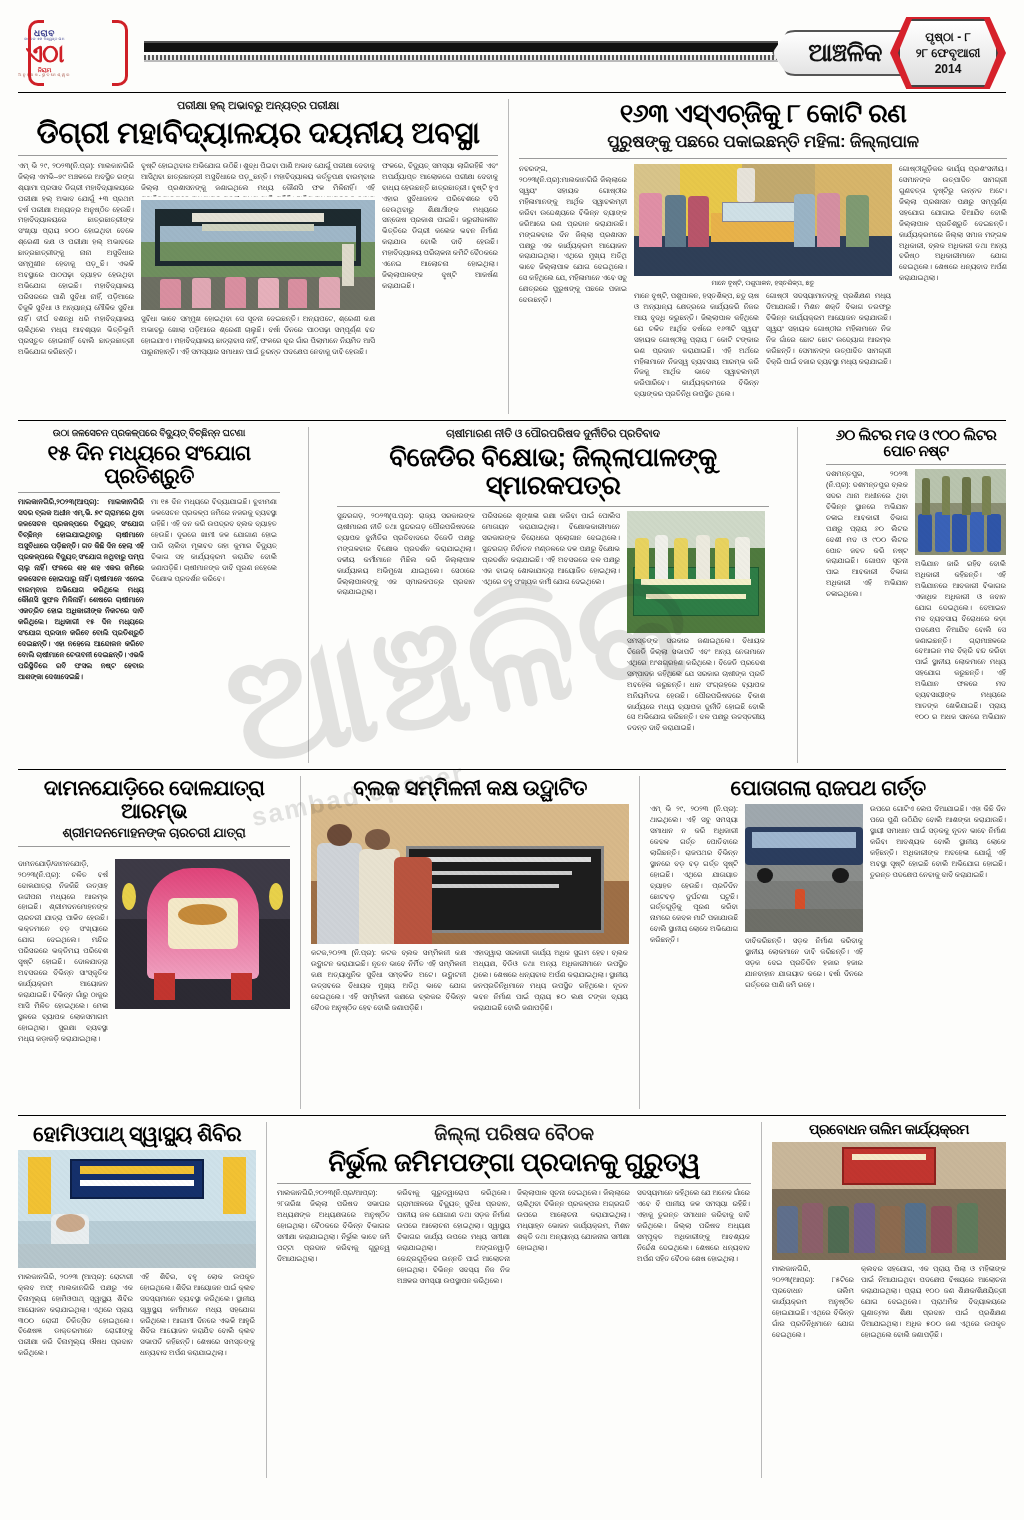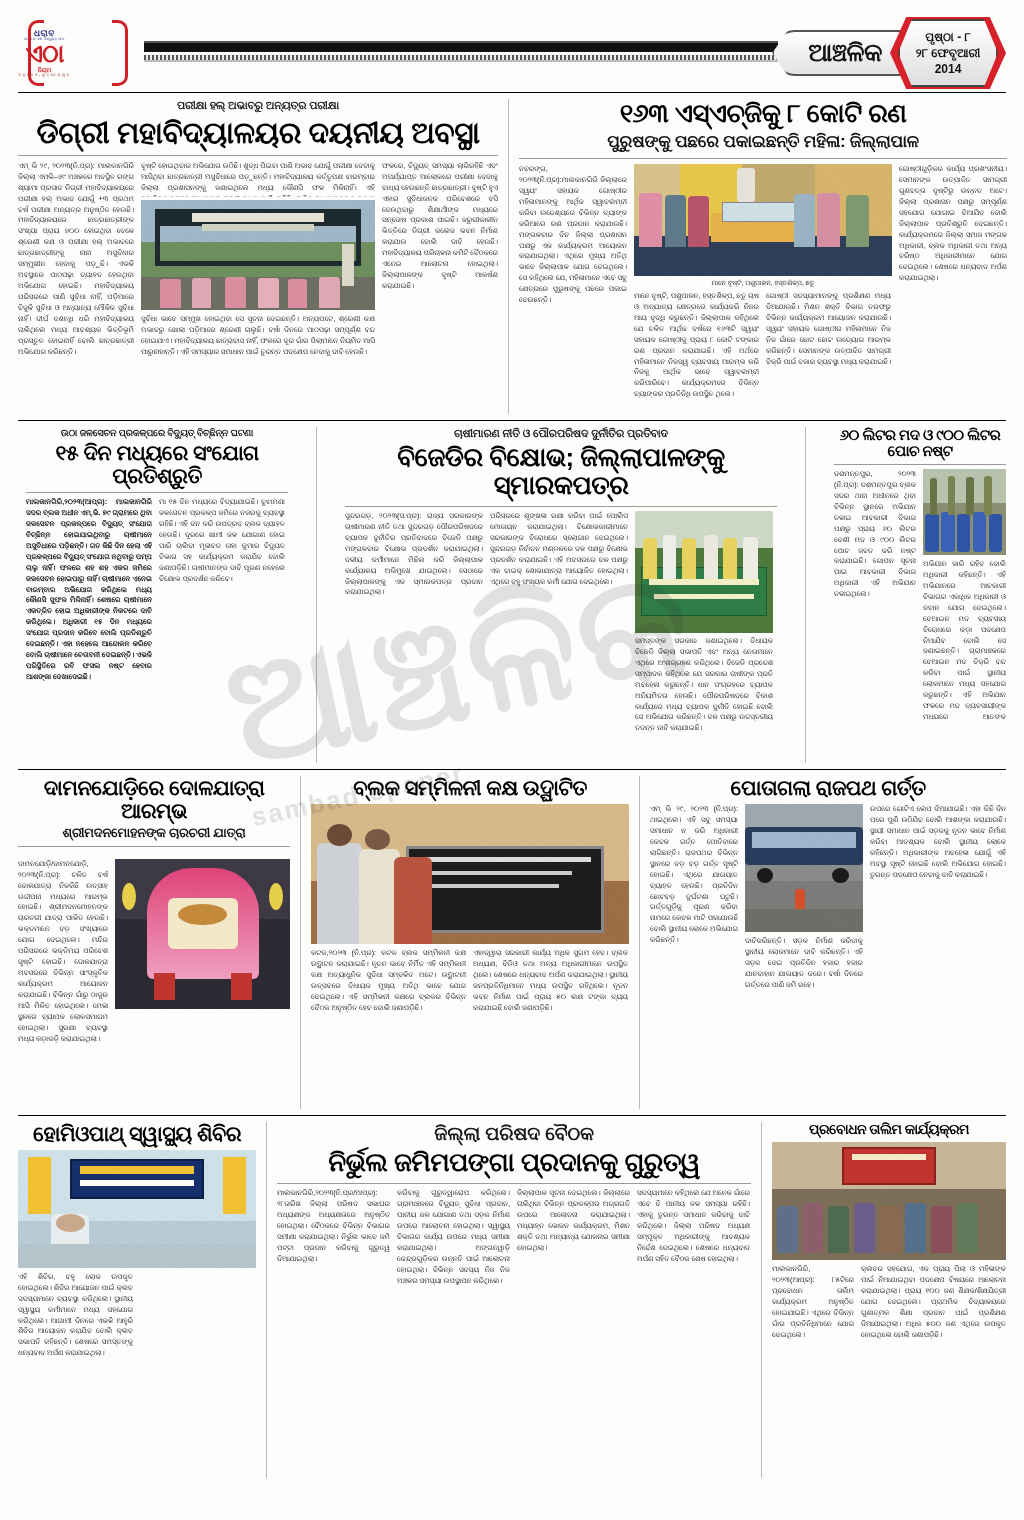--- a/index.html
+++ b/index.html
@@ -262,21 +262,21 @@
         </div>
         <div style="width:108px;">
           <div class="body-col" style="height:250px;">ଗୋଷ୍ଠୀଗୁଡ଼ିକର କାର୍ଯ୍ୟ ପ୍ରଶଂସନୀୟ। ସେମାନଙ୍କ ଉତ୍ପାଦିତ ସାମଗ୍ରୀ ଗୁଣବତ୍ତା ଦୃଷ୍ଟିରୁ ଉନ୍ନତ ଅଟେ। ଜିଲ୍ଲା ପ୍ରଶାସନ ପକ୍ଷରୁ ସମ୍ପୂର୍ଣ୍ଣ ସହଯୋଗ ଯୋଗାଇ ଦିଆଯିବ ବୋଲି ଜିଲ୍ଲାପାଳ ପ୍ରତିଶ୍ରୁତି ଦେଇଛନ୍ତି। କାର୍ଯ୍ୟକ୍ରମରେ ଜିଲ୍ଲା ସମାଜ ମଙ୍ଗଳ ଅଧିକାରୀ, ବ୍ଲକ ଅଧିକାରୀ ତଥା ଅନ୍ୟ ବରିଷ୍ଠ ଅଧିକାରୀମାନେ ଯୋଗ ଦେଇଥିଲେ। ଶେଷରେ ଧନ୍ୟବାଦ ଅର୍ପଣ କରାଯାଇଥିଲା।</div>
         </div>
       </div>
     </div>
   </div>
 
   <hr class="thin" style="margin-top:6px;">
 
-  <div class="band" style="display:flex; gap:28px; padding-top:6px;margin-left:8px;">
+  <div class="band" style="display:flex; gap:28px; padding-top:6px;">
 
     <div style="width:262px;">
       <div class="kicker" style="font-size:9.5px;">ଉ୦ା ଜଳସେଚନ ପ୍ରକଳ୍ପରେ ବିଦ୍ୟୁତ୍ ବିଚ୍ଛିନ୍ନ ଘଟଣା</div>
       <div class="headline h-md" style="margin:2px 0 5px;">୧୫ ଦିନ ମଧ୍ୟରେ ସଂଯୋଗ ପ୍ରତିଶ୍ରୁତି</div>
       <hr class="hair">
       <div class="cols" style="margin-top:4px;">
         <div style="width:126px;font-weight:bold;">
             <div class="body-col" style="height:252px;">ମାଲକାନଗିରି,୨୦୨୩(ଆପ୍ର): ମାଲକାନଗିରି ସଦର ବ୍ଲକ ଅଧୀନ ଏମ୍.ଭି. ୭୯ ଗ୍ରାମରେ ଥିବା ଜଳସେଚନ ପ୍ରକଳ୍ପରେ ବିଦ୍ୟୁତ୍ ସଂଯୋଗ ବିଚ୍ଛିନ୍ନ ହୋଇଯାଇଥିବାରୁ ଚାଷୀମାନେ ଅସୁବିଧାରେ ପଡ଼ିଛନ୍ତି। ଗତ କିଛି ଦିନ ହେଲା ଏହି ପ୍ରକଳ୍ପରେ ବିଦ୍ୟୁତ୍ ସଂଯୋଗ ନଥିବାରୁ ପମ୍ପ ଚାଲୁ ନାହିଁ। ଫଳରେ ଶହ ଶହ ଏକର ଜମିରେ ଜଳସେଚନ ହୋଇପାରୁ ନାହିଁ। ଚାଷୀମାନେ ଏନେଇ ବାରମ୍ବାର ଅଭିଯୋଗ କରିଥିଲେ ମଧ୍ୟ କୌଣସି ସୁଫଳ ମିଳିନାହିଁ। ଶେଷରେ ଚାଷୀମାନେ ଏକତ୍ରିତ ହୋଇ ଅଧିକାରୀଙ୍କ ନିକଟରେ ଦାବି କରିଥିଲେ। ଅଧିକାରୀ ୧୫ ଦିନ ମଧ୍ୟରେ ସଂଯୋଗ ପ୍ରଦାନ କରିବେ ବୋଲି ପ୍ରତିଶ୍ରୁତି ଦେଇଛନ୍ତି। ଏହା ନହେଲେ ଆନ୍ଦୋଳନ କରିବେ ବୋଲି ଚାଷୀମାନେ ଚେତାବନୀ ଦେଇଛନ୍ତି। ଏଭଳି ପରିସ୍ଥିତିରେ ରବି ଫସଲ ନଷ୍ଟ ହେବାର ଆଶଙ୍କା ଦେଖାଦେଇଛି।</div>
           </div>
         <div style="width:126px;">
@@ -453,20 +453,23 @@
           <div style="position:absolute;left:26%;right:26%;top:26%;height:6px;background:#ffffff;"></div>
           <div style="position:absolute;left:4%;top:6%;width:10%;height:48%;background:#f2c233;"></div>
           <div style="position:absolute;right:4%;top:6%;width:10%;height:48%;background:#f2c233;"></div>
           <div style="position:absolute;left:14%;bottom:0;width:16%;height:46%;background:#e9eef0;border-radius:6px 6px 0 0;"></div>
           <div style="position:absolute;left:16%;bottom:30%;width:12%;height:16%;background:#caa98c;border-radius:50%;"></div>
           <div style="position:absolute;left:0;right:0;bottom:0;height:20%;background:#b6c6cc;"></div>
           <div class="ph-grain"></div>
         </div>
       </div>
       <div class="cols" style="margin-top:4px;">
+        <div style="width:115px;">
+            <div class="body-col" style="height:200px;">ମାଲକାନଗିରି, ୨୦୨୩ (ଆପ୍ର): ରୋଟାରୀ କ୍ଲବ ଅଫ୍ ମାଲକାନଗିରି ପକ୍ଷରୁ ଏକ ବିନାମୂଲ୍ୟ ହୋମିଓପାଥ୍ ସ୍ୱାସ୍ଥ୍ୟ ଶିବିର ଆୟୋଜନ କରାଯାଇଥିଲା। ଏଥିରେ ପ୍ରାୟ ୩୦୦ ରୋଗୀ ଚିକିତ୍ସିତ ହୋଇଥିଲେ। ବିଶେଷଜ୍ଞ ଡାକ୍ତରମାନେ ରୋଗୀଙ୍କୁ ପରୀକ୍ଷା କରି ବିନାମୂଲ୍ୟ ଔଷଧ ପ୍ରଦାନ କରିଥିଲେ।</div>
+          </div>
         <div style="width:115px;">
             <div class="body-col" style="height:200px;">ଏହି ଶିବିର, ବହୁ ଲୋକ ଉପକୃତ ହୋଇଥିଲେ। ଶିବିର ଆୟୋଜନ ପାଇଁ କ୍ଲବ ସଦସ୍ୟମାନେ ବ୍ୟବସ୍ଥା କରିଥିଲେ। ସ୍ଥାନୀୟ ସ୍ୱାସ୍ଥ୍ୟ କର୍ମୀମାନେ ମଧ୍ୟ ସହଯୋଗ କରିଥିଲେ। ଆଗାମୀ ଦିନରେ ଏଭଳି ଆହୁରି ଶିବିର ଆୟୋଜନ କରାଯିବ ବୋଲି କ୍ଲବ ସଭାପତି କହିଛନ୍ତି। ଶେଷରେ ସମସ୍ତଙ୍କୁ ଧନ୍ୟବାଦ ଅର୍ପଣ କରାଯାଇଥିଲା।</div>
           </div>
       </div>
     </div>
 
     <div class="vsep"></div>
 
     <div style="width:474px;">
       <div class="kicker" style="font-size:19px;">ଜିଲ୍ଲା ପରିଷଦ ବୈଠକ</div>

